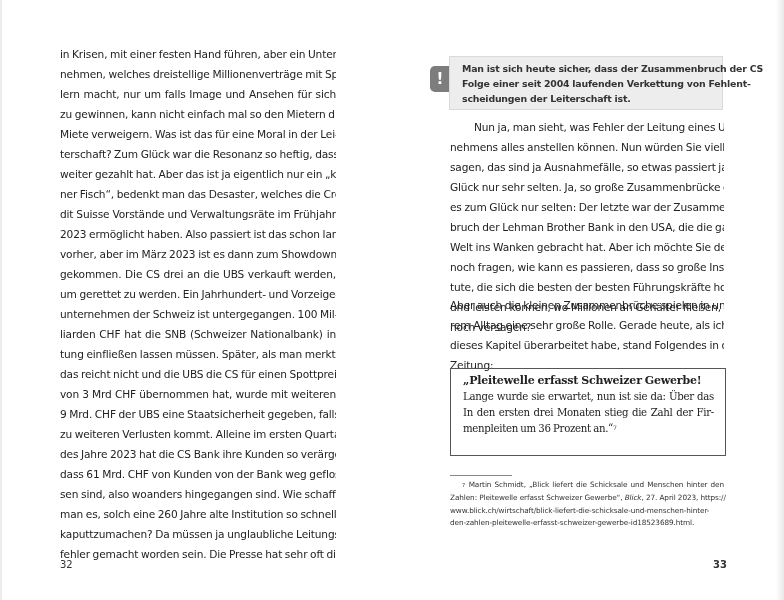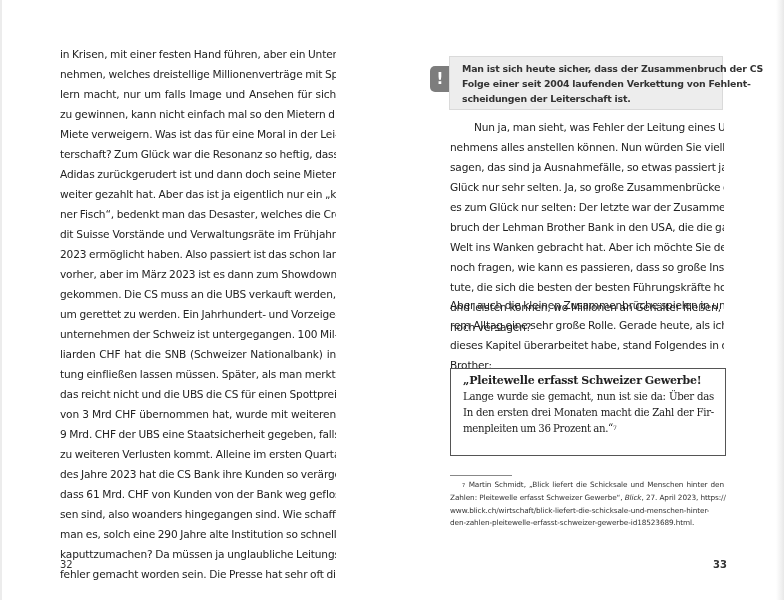--- a/index.html
+++ b/index.html
@@ -80,39 +80,38 @@
 
 <div class="spread">
   <div class="page left">
     <div class="text-col">
       <span class="ln">in Krisen, mit einer festen Hand führen, aber ein Unter-</span>
       <span class="ln">nehmen, welches dreistellige Millionenverträge mit Sport-</span>
       <span class="ln">lern macht, nur um falls Image und Ansehen für sich</span>
       <span class="ln">zu gewinnen, kann nicht einfach mal so den Mietern die</span>
       <span class="ln">Miete verweigern. Was ist das für eine Moral in der Lei-</span>
       <span class="ln">terschaft? Zum Glück war die Resonanz so heftig, dass</span>
-      <span class="ln">Adidas zurückgerudert ist und dann doch seine Mieten</span>
       <span class="ln">weiter gezahlt hat. Aber das ist ja eigentlich nur ein „klei-</span>
       <span class="ln">ner Fisch“, bedenkt man das Desaster, welches die Cre-</span>
       <span class="ln">dit Suisse Vorstände und Verwaltungsräte im Frühjahr</span>
       <span class="ln">2023 ermöglicht haben. Also passiert ist das schon lange</span>
       <span class="ln">vorher, aber im März 2023 ist es dann zum Showdown</span>
-      <span class="ln">gekommen. Die CS muss an die UBS verkauft werden,</span>
+      <span class="ln">gekommen. Die CS drei an die UBS verkauft werden,</span>
       <span class="ln">um gerettet zu werden. Ein Jahrhundert- und Vorzeige-</span>
       <span class="ln">unternehmen der Schweiz ist untergegangen. 100 Mil-</span>
       <span class="ln">liarden CHF hat die SNB (Schweizer Nationalbank) in</span>
       <span class="ln">tung einfließen lassen müssen. Später, als man merkte,</span>
       <span class="ln">das reicht nicht und die UBS die CS für einen Spottpreis</span>
       <span class="ln">von 3 Mrd CHF übernommen hat, wurde mit weiteren</span>
       <span class="ln">9 Mrd. CHF der UBS eine Staatsicherheit gegeben, falls es</span>
       <span class="ln">zu weiteren Verlusten kommt. Alleine im ersten Quartal</span>
       <span class="ln">des Jahre 2023 hat die CS Bank ihre Kunden so verärgert,</span>
       <span class="ln">dass 61 Mrd. CHF von Kunden von der Bank weg geflos-</span>
       <span class="ln">sen sind, also woanders hingegangen sind. Wie schafft</span>
-      <span class="ln">man es, solch eine 290 Jahre alte Institution so schnell</span>
+      <span class="ln">man es, solch eine 260 Jahre alte Institution so schnell</span>
       <span class="ln">kaputtzumachen? Da müssen ja unglaubliche Leitungs-</span>
       <span class="ln">fehler gemacht worden sein. Die Presse hat sehr oft diese</span>
 
     </div>
     <div class="page-number">32</div>
   </div>
 
   <div class="page right"></div>
 </div>
 
@@ -134,27 +133,27 @@
   <span class="ln">noch fragen, wie kann es passieren, dass so große Insti-</span>
   <span class="ln">tute, die sich die besten der besten Führungskräfte holen</span>
   <span class="ln">und leisten können, wo Millionen an Gehälter fließen, den-</span>
   <span class="ln last">noch versagen?</span>
 </div>
 
 <div class="right-text para2">
   <span class="ln">Aber auch die kleinen Zusammenbrüche spielen in unse-</span>
   <span class="ln">rem Alltag eine sehr große Rolle. Gerade heute, als ich</span>
   <span class="ln">dieses Kapitel überarbeitet habe, stand Folgendes in der</span>
-  <span class="ln last">Brother:</span>
+  <span class="ln last">Zeitung:</span>
 </div>
 
 <div class="quote-box">
   <span class="ln head">„Pleitewelle erfasst Schweizer Gewerbe!</span>
-  <span class="ln">Lange wurde sie gemacht, nun ist sie da: Über das</span>
-  <span class="ln">In den ersten drei Monaten macht die Zahl der Fir-</span>
+  <span class="ln">Lange wurde sie erwartet, nun ist sie da: Über das</span>
+  <span class="ln">In den ersten drei Monaten stieg die Zahl der Fir-</span>
   <span class="ln last"><span>menpleiten um 36 Prozent an.“</span><sup>7</sup></span>
 </div>
 
 <div class="fn-rule"></div>
 <div class="footnote">
   <span class="ln first"><sup>7</sup> <span>Martin Schmidt, „Blick liefert die Schicksale und Menschen hinter den</span></span>
   <span class="ln"><span>Zahlen: Pleitewelle erfasst Schweizer Gewerbe“, </span><em>Blick</em><span>, 27. April 2023, https://</span></span>
   <span class="ln">www.blick.ch/wirtschaft/blick-liefert-die-schicksale-und-menschen-hinter-</span>
   <span class="ln last">den-zahlen-pleitewelle-erfasst-schweizer-gewerbe-id18523689.html.</span>
 </div>

